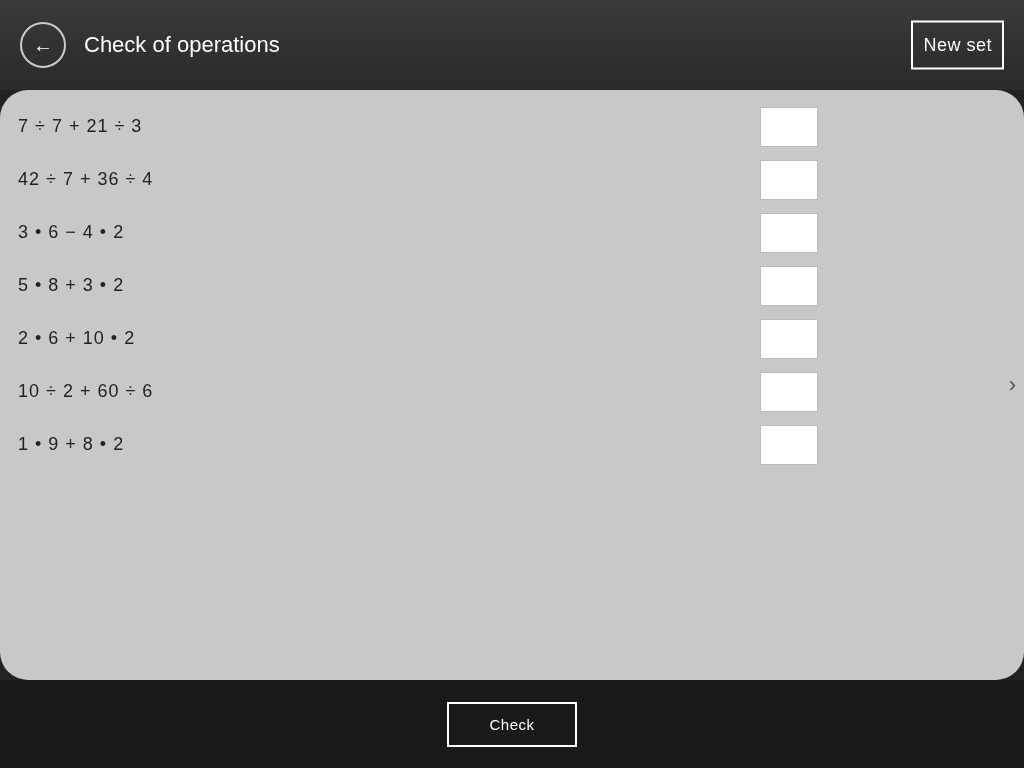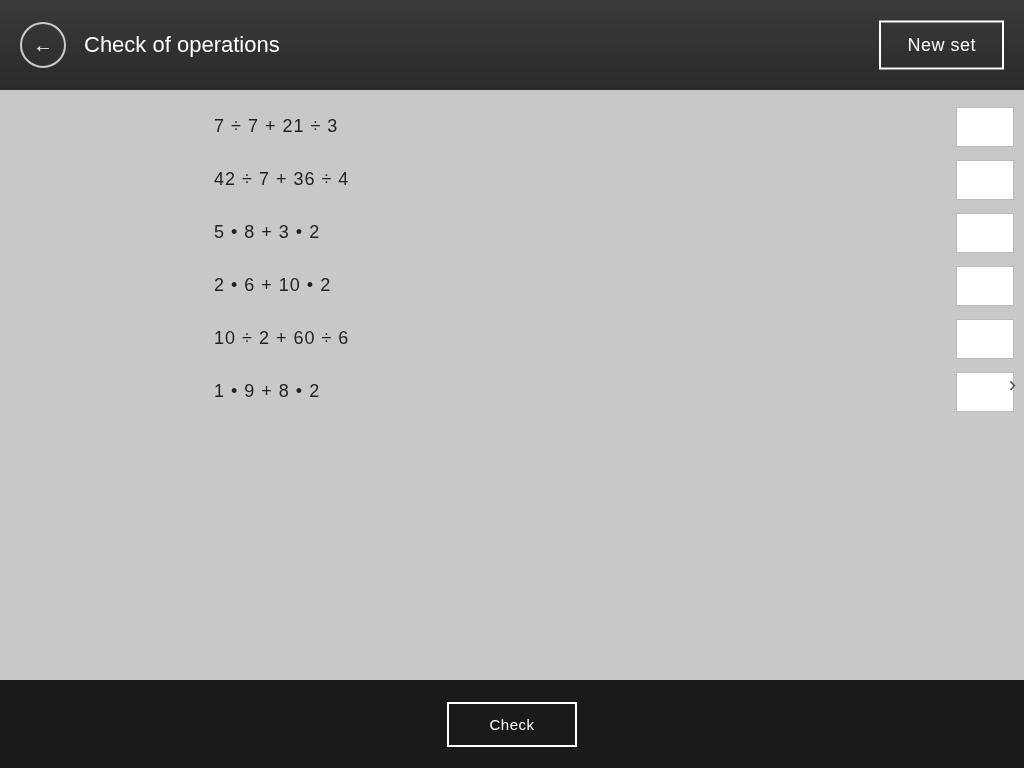--- a/index.html
+++ b/index.html
@@ -48,37 +48,38 @@
     #new-set-btn {
       position: absolute;
       right: 20px;
       top: 50%;
       transform: translateY(-50%);
       border: 2px solid #fff;
       background: transparent;
       color: #fff;
       font-size: 18px;
       font-weight: 400;
-      padding: 12px 26px;
+      padding: 12px 10px;
       cursor: pointer;
       letter-spacing: 0.5px;
     }
 
     
     #main {
       width: 100%;
       height: 590px;
       background: #c8c8c8;
       display: flex;
       flex-direction: column;
-      align-items: flex-end;
+      align-items: flex-start;
       justify-content: flex-start;
-      padding: 10px 0;
+      padding: 10px 8px;
       position: relative;
       overflow: hidden;
+      border-radius: 28px;
     }
 
     .problem-row {
       display: flex;
       align-items: center;
       width: 820px;
       height: 53px;
       justify-content: space-between;
       padding: 0 10px;
     }
@@ -148,20 +149,24 @@
   <div id="problems-list">
   <div class="problem-row">
         <span class="problem-expr">7 ÷ 7 + 21 ÷ 3</span>
         <input type="text" class="answer-box" style="">
       </div>
       <div class="problem-row">
         <span class="problem-expr">42 ÷ 7 + 36 ÷ 4</span>
         <input type="text" class="answer-box" style="">
       </div>
       <div class="problem-row">
+        <span class="problem-expr">3 • 6 − 4 • 2</span>
+        <input type="text" class="answer-box" style="">
+      </div>
+      <div class="problem-row">
         <span class="problem-expr">5 • 8 + 3 • 2</span>
         <input type="text" class="answer-box" style="">
       </div>
       <div class="problem-row">
         <span class="problem-expr">2 • 6 + 10 • 2</span>
         <input type="text" class="answer-box" style="">
       </div>
       <div class="problem-row">
         <span class="problem-expr">10 ÷ 2 + 60 ÷ 6</span>
         <input type="text" class="answer-box" style="">

